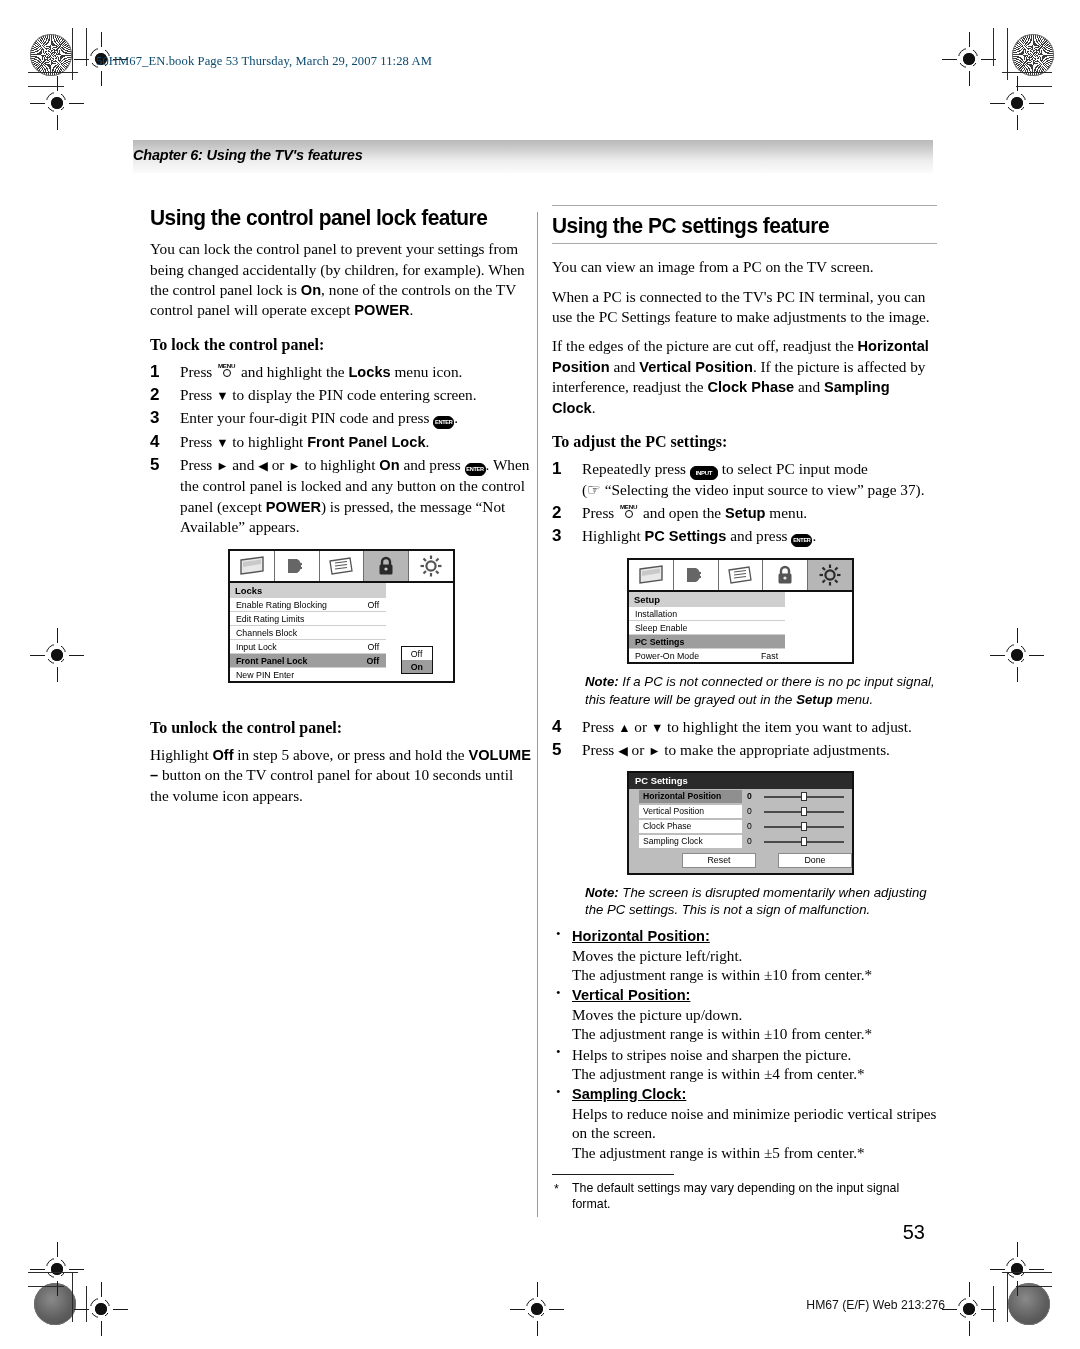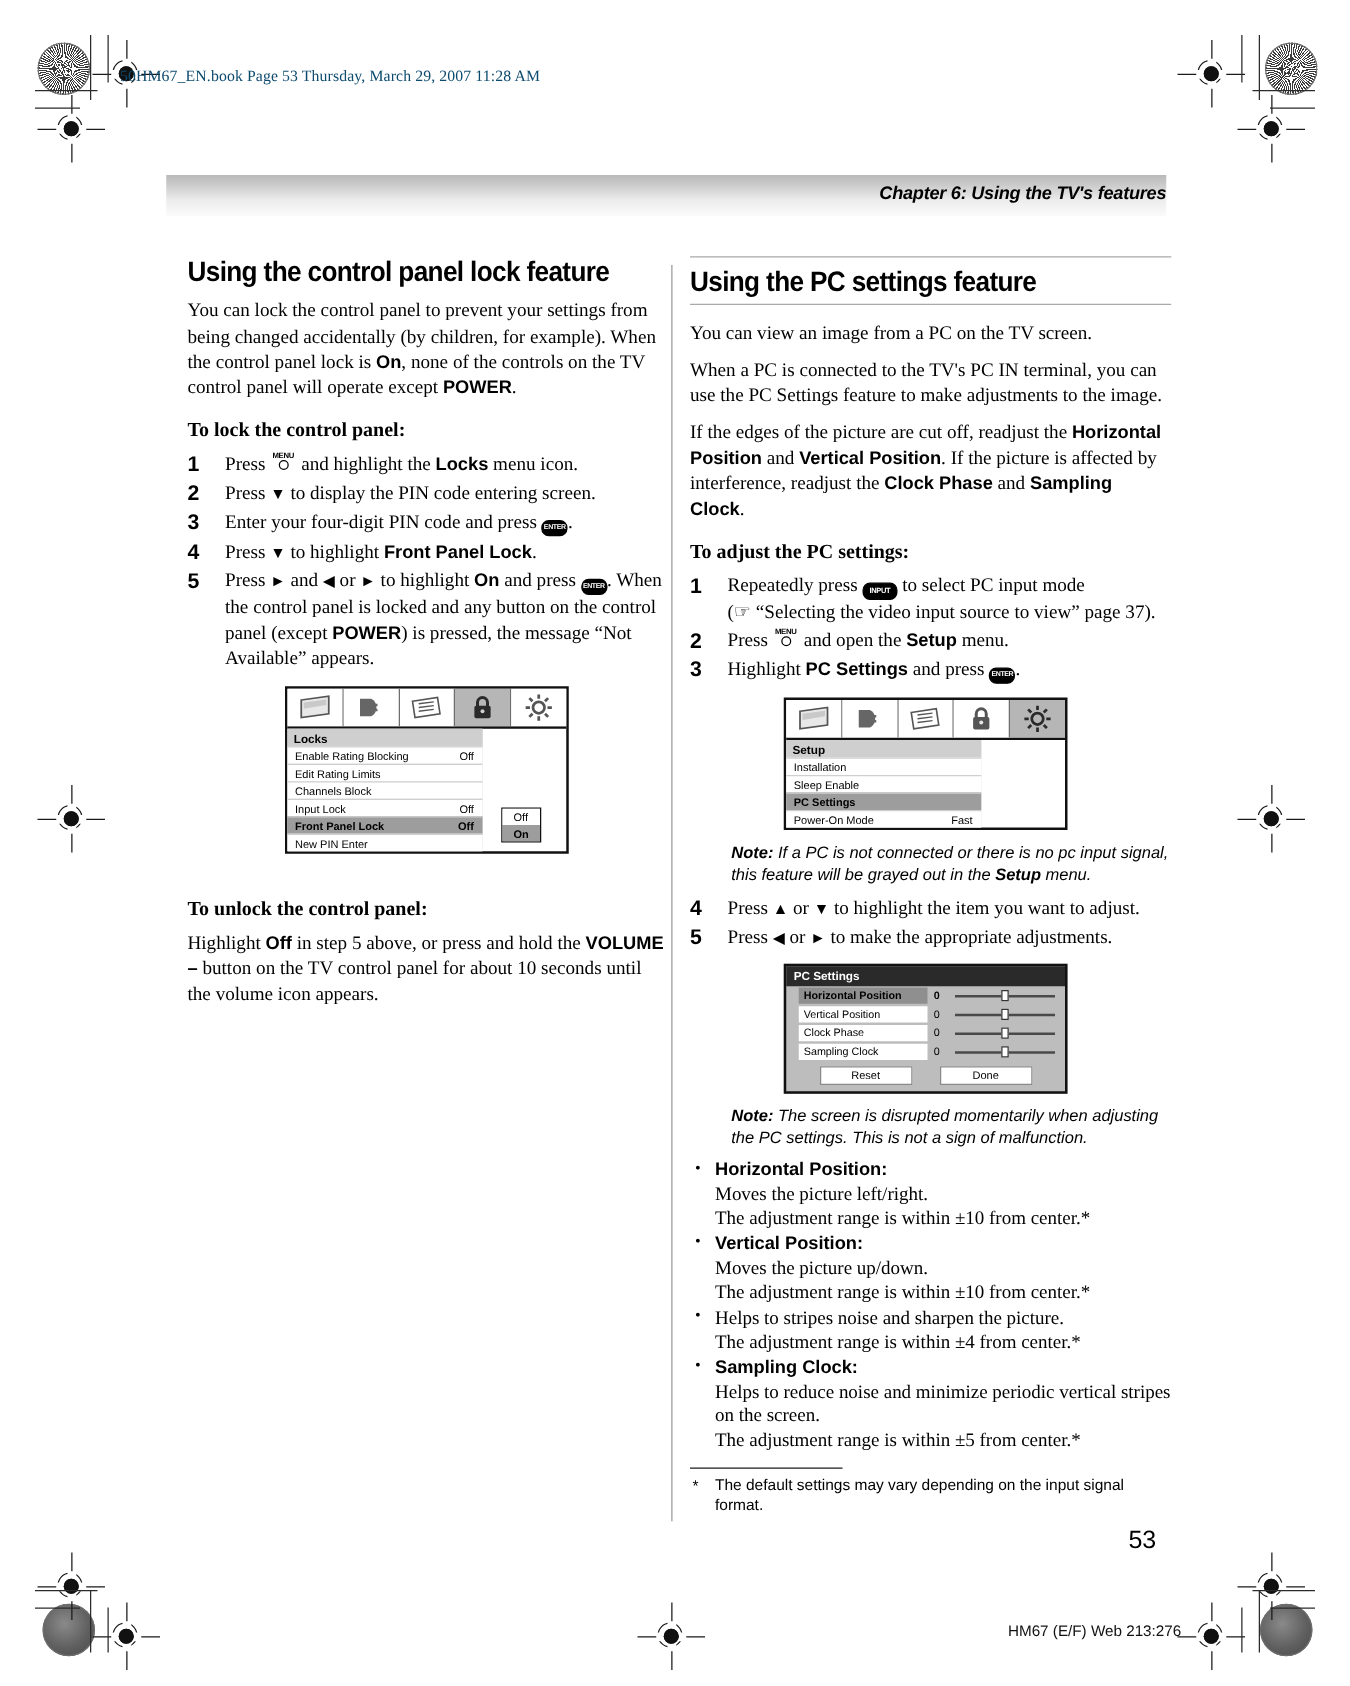--- a/index.html
+++ b/index.html
@@ -30,21 +30,21 @@
   .burst.solid{background:radial-gradient(circle at 42% 38%,#8a8a8a 0%,#5f5f5f 55%,#474747 100%);}
 
   .cropline{position:absolute;background:#2b2b2b;}
 
   
   .filehdr{position:absolute;left:96px;top:54px;font-family:"Liberation Serif",serif;
     font-size:12.6px;letter-spacing:.1px;color:#0c4a6e;white-space:nowrap;}
 
   .chapbar{position:absolute;left:133px;top:140px;width:800px;height:33px;
     background:linear-gradient(#b9b9b9 0%,#c9c9c9 22%,#ededed 62%,#fbfbfb 100%);}
-  .chapbar span{position:absolute;left:0;right:0;top:7px;text-align:right;
+  .chapbar span{position:absolute;left:0;right:0;top:7px;text-align:left;
     font-family:"Liberation Sans",sans-serif;font-style:italic;font-weight:bold;
     font-size:14.5px;letter-spacing:-.2px;color:#000;}
 
   .coldiv{position:absolute;left:537px;top:212px;width:1.2px;height:1005px;background:#9a9a9a;}
 
   .col{position:absolute;width:385px;}
   .colL{left:150px;top:205px;}
   .colR{left:552px;top:205px;}
 
   h1.sect{
@@ -109,34 +109,34 @@
   .pcp .sr{display:flex;align-items:center;gap:5px;padding:1px 8px 1px 10px;}
   .pcp .sr .nm{font-family:"Liberation Sans",sans-serif;font-size:8.6px;
     background:#fff;flex:0 0 95px;padding:1.5px 4px;}
   .pcp .sr.sel .nm{background:#8f8f8f;font-weight:bold;}
   .pcp .sr .vl{font-family:"Liberation Sans",sans-serif;font-size:8.6px;width:12px;}
   .pcp .sr.sel .vl{font-weight:bold;}
   .pcp .sr .tr{position:relative;flex:1;height:11px;}
   .pcp .sr .tr .ln{position:absolute;top:5px;left:0;right:0;height:1.6px;background:#4a4a4a;}
   .pcp .sr .tr .kb{position:absolute;top:1px;left:50%;margin-left:-3px;width:6px;height:9px;
     background:#fff;border:1.2px solid #333;box-sizing:border-box;}
-  .pcp .btns{display:flex;justify-content:center;gap:22px;padding:4px 0 5px 0;}
+  .pcp .btns{display:flex;justify-content:flex-end;gap:22px;padding:4px 0 5px 0;}
   .pcp .btns span{background:#fff;border:1px solid #8a8a8a;
     font-family:"Liberation Sans",sans-serif;font-size:8.8px;padding:1.5px 0;
     width:72px;text-align:center;}
 
   .note{font-family:"Liberation Sans",sans-serif;font-style:italic;font-size:13.2px;
     line-height:1.29;margin:9px 0 9px 0;padding-left:33px;}
   .note b{font-style:italic;font-weight:bold;}
 
   ul.blist{list-style:none;margin:0;padding:0;}
   ul.blist>li{position:relative;padding-left:20px;margin-bottom:1px;}
   ul.blist>li:before{content:"\2022";position:absolute;left:4px;top:-1px;font-size:13px;}
   ul.blist .bh{font-family:"Liberation Sans",sans-serif;font-weight:bold;font-size:14.6px;
-    line-height:1.3;}
+    line-height:1.3;text-decoration:underline;}
   ul.blist .bd{font-size:15.2px;line-height:1.28;}
 
   .fnrule{width:122px;height:1.3px;background:#1c1c1c;margin:12px 0 5px 0;}
   .fnote{font-family:"Liberation Sans",sans-serif;font-size:12.4px;line-height:1.3;
     position:relative;padding-left:20px;}
   .fnote .st{position:absolute;left:2px;top:1px;}
 
   .pageno{position:absolute;right:155px;bottom:105px;
     font-family:"Liberation Sans",sans-serif;font-weight:normal;font-size:20px;}
   .footer{position:absolute;right:135px;bottom:37px;

